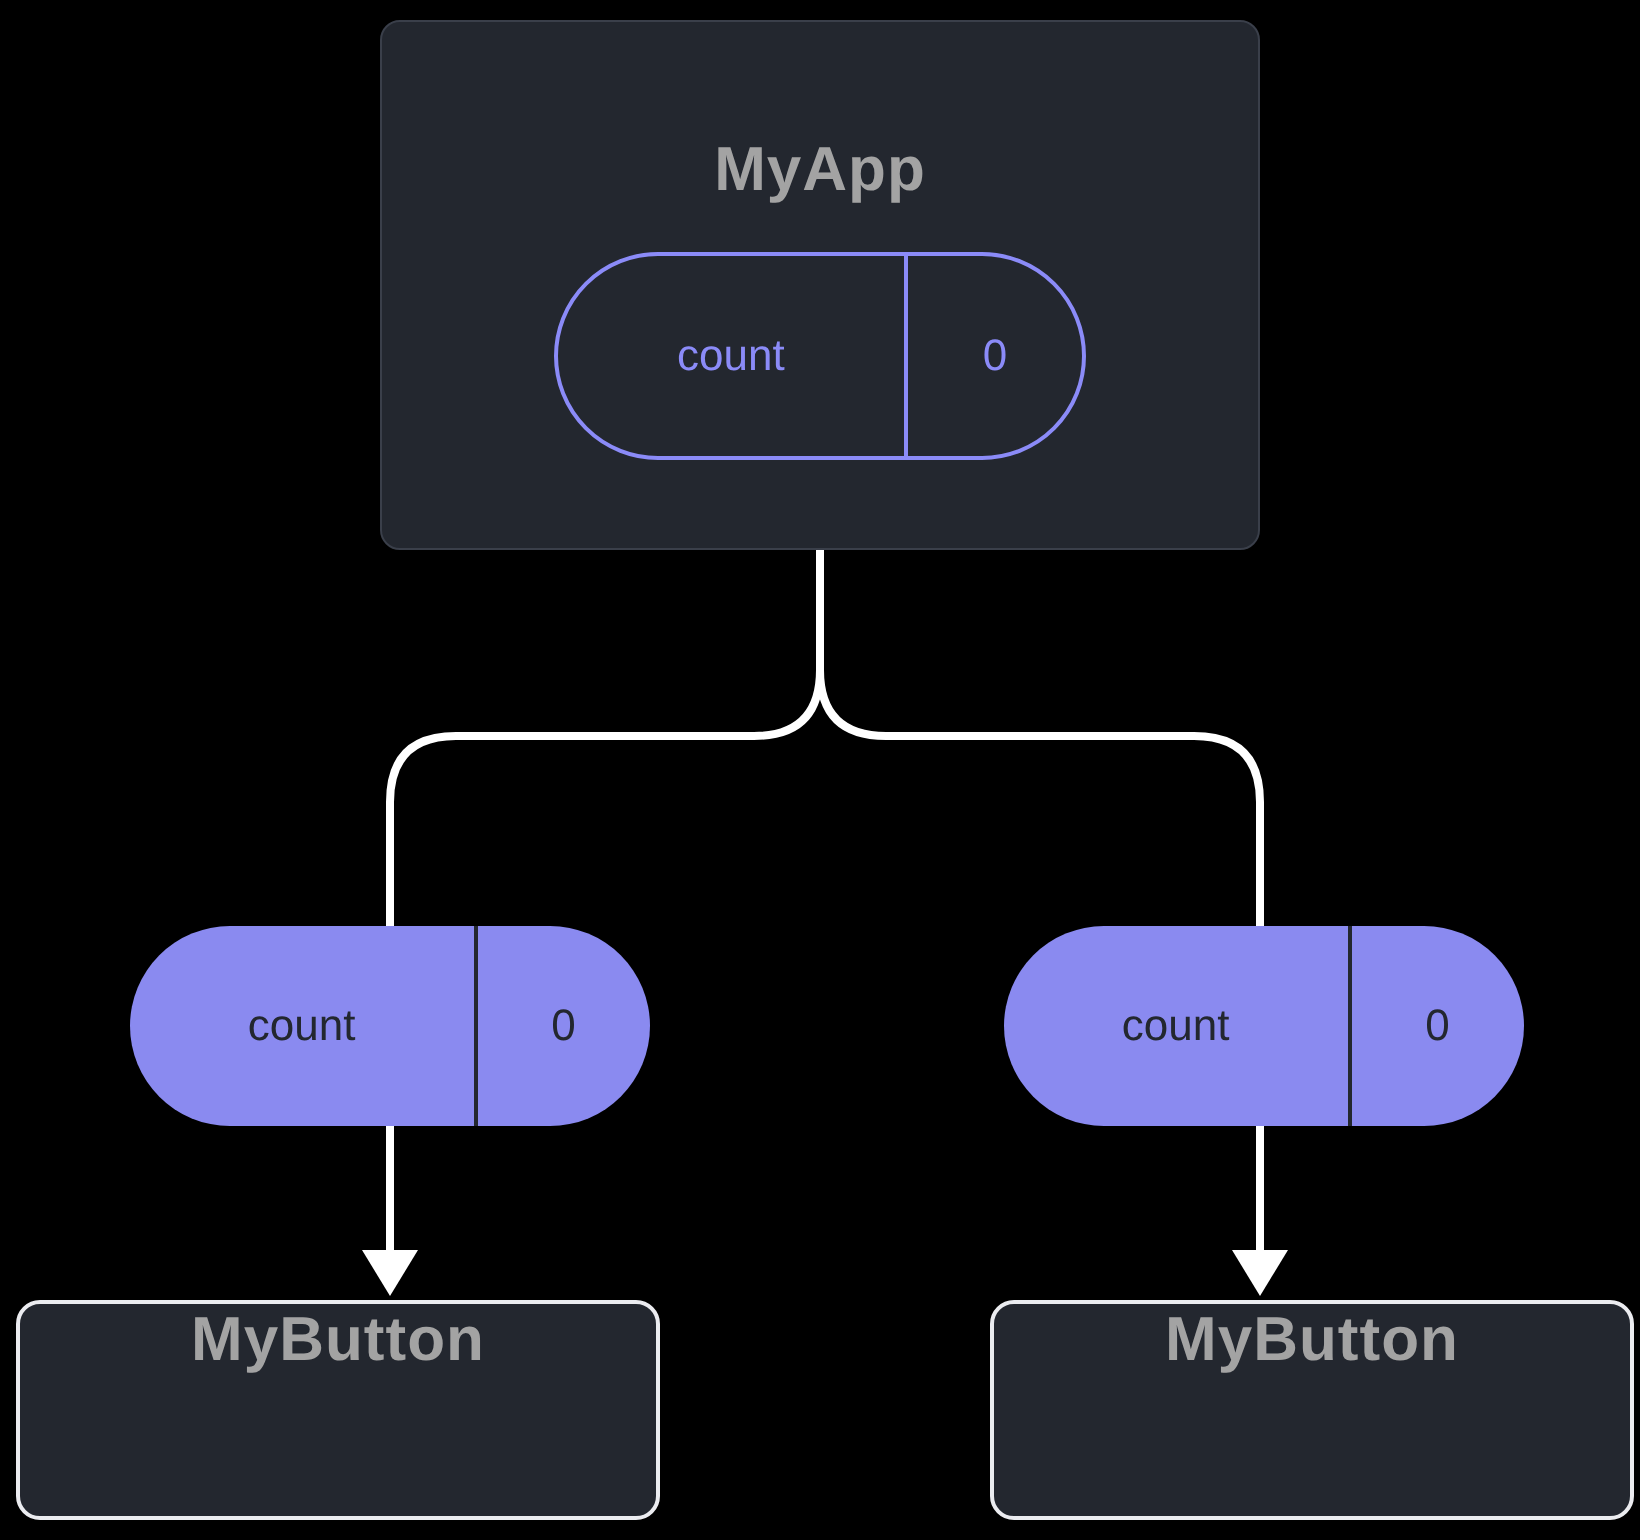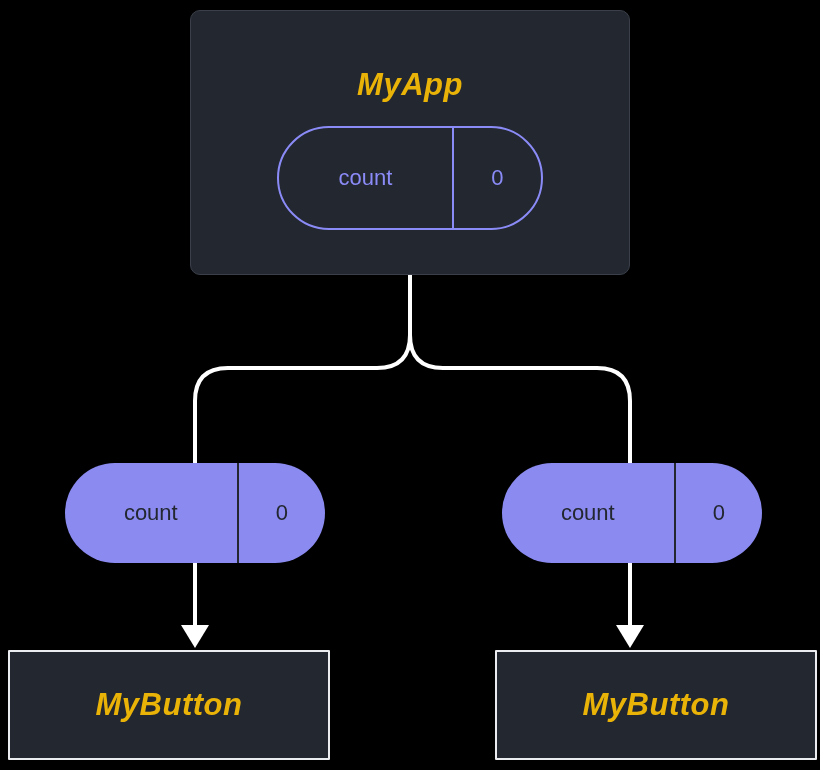--- a/index.html
+++ b/index.html
@@ -33,25 +33,24 @@
     left: 190px;
     top: 10px;
     width: 440px;
     height: 265px;
     border: 1px solid #3a3f4a;
     display: flex;
     flex-direction: column;
     align-items: center;
   }
   .node-title {
-    color: #eab308;
+    color: #a3a3a3;
     font-size: 31px;
     font-weight: 700;
     letter-spacing: 0.5px;
-    font-style: italic;
   }
   .node-root .node-title {
     margin-top: 58px;
     line-height: 1;
   }
   .pill {
     display: flex;
     align-items: stretch;
     box-sizing: border-box;
     border-radius: 60px;
@@ -98,23 +97,22 @@
     top: 463px;
   }
   .pill-right {
     left: 502px;
     top: 463px;
   }
   .node-button {
     width: 322px;
     height: 110px;
     border: 2px solid #ebecf0;
-    border-radius: 1px;
+    border-radius: 12px;
     display: flex;
-    align-items: center;
     justify-content: center;
   }
   .node-button-left {
     left: 8px;
     top: 650px;
   }
   .node-button-right {
     left: 495px;
     top: 650px;
   }

